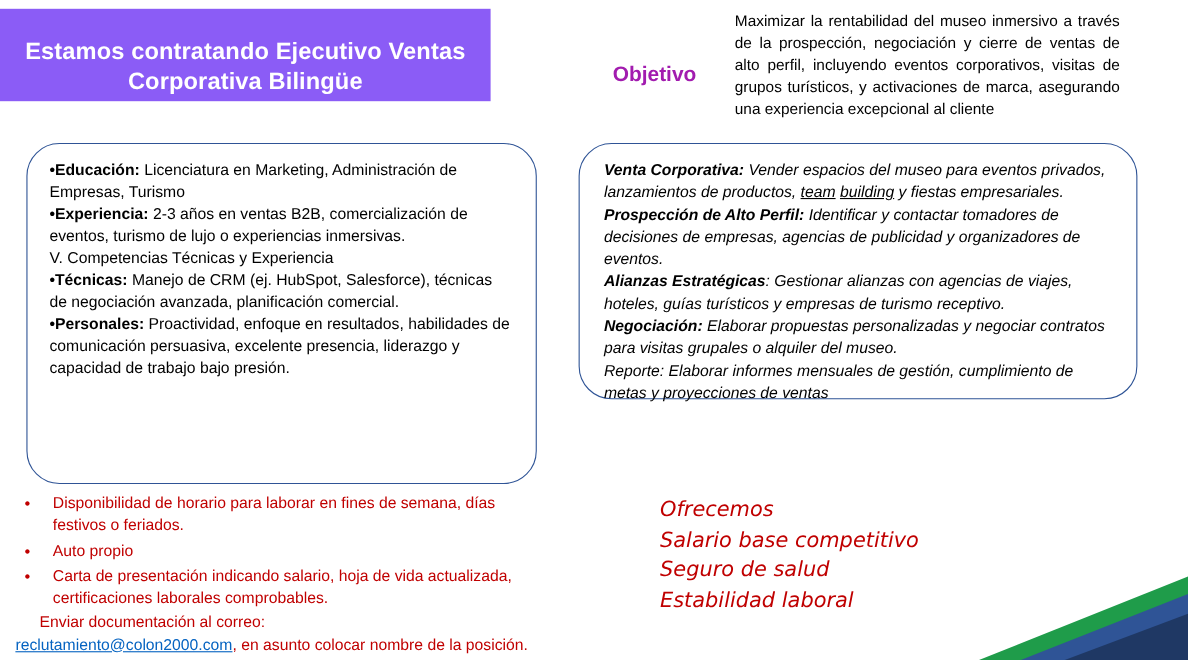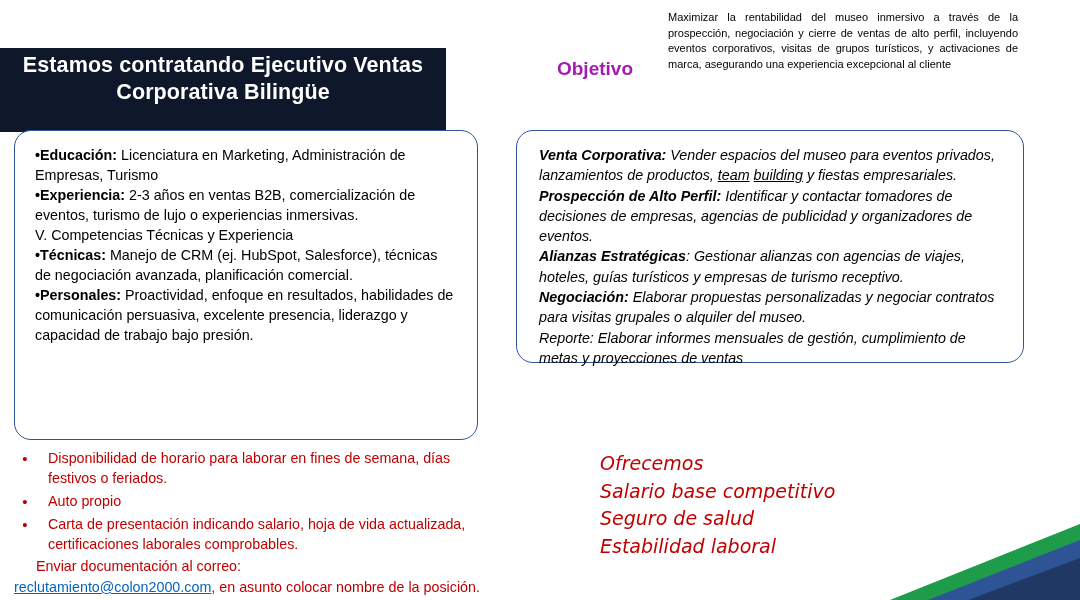--- a/index.html
+++ b/index.html
@@ -20,27 +20,26 @@
     height: 600px;
   }
 
   
   .header-banner {
     position: absolute;
     left: 0;
     top: 8px;
     width: 446px;
     height: 84px;
-    background: #0f172a;
+    background: #8b5cf6;
     display: flex;
-    align-items: flex-start;
+    align-items: flex-end;
     justify-content: center;
     box-sizing: border-box;
     padding: 4px 18px;
-    margin-top: 40px;
   }
   .header-banner .title {
     color: #ffffff;
     font-weight: bold;
     font-size: 21.5px;
     line-height: 1.25;
     text-align: center;
     letter-spacing: 0.1px;
   }
 
@@ -55,34 +54,35 @@
     font-weight: bold;
     color: #a21caf;
   }
 
   
   .objetivo-text {
     position: absolute;
     left: 668px;
     top: 10px;
     width: 350px;
-    font-size: 11px;
+    font-size: 14px;
     line-height: 1.42;
     color: #000000;
     text-align: justify;
     text-justify: inter-word;
   }
 
   
   .rounded-box {
     position: absolute;
     border: 1.5px solid #2f5496;
-    border-radius: 17px;
+    border-radius: 30px;
     box-sizing: border-box;
     background: #ffffff;
+    margin-left: 10px;
   }
   .box-left {
     left: 14px;
     top: 130px;
     width: 464px;
     height: 310px;
   }
   .box-right {
     left: 516px;
     top: 130px;

